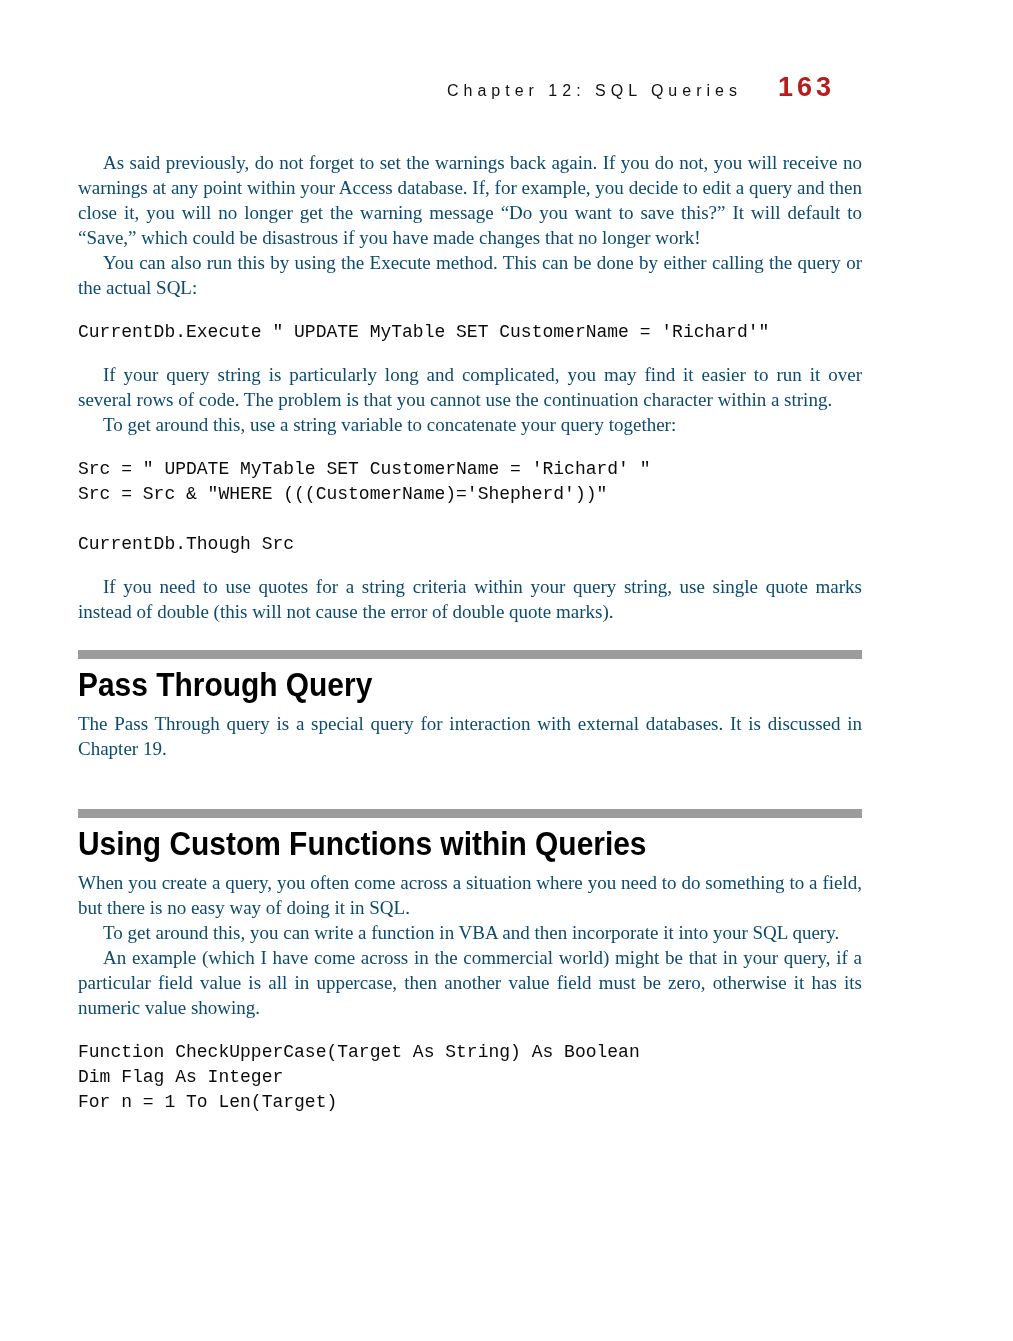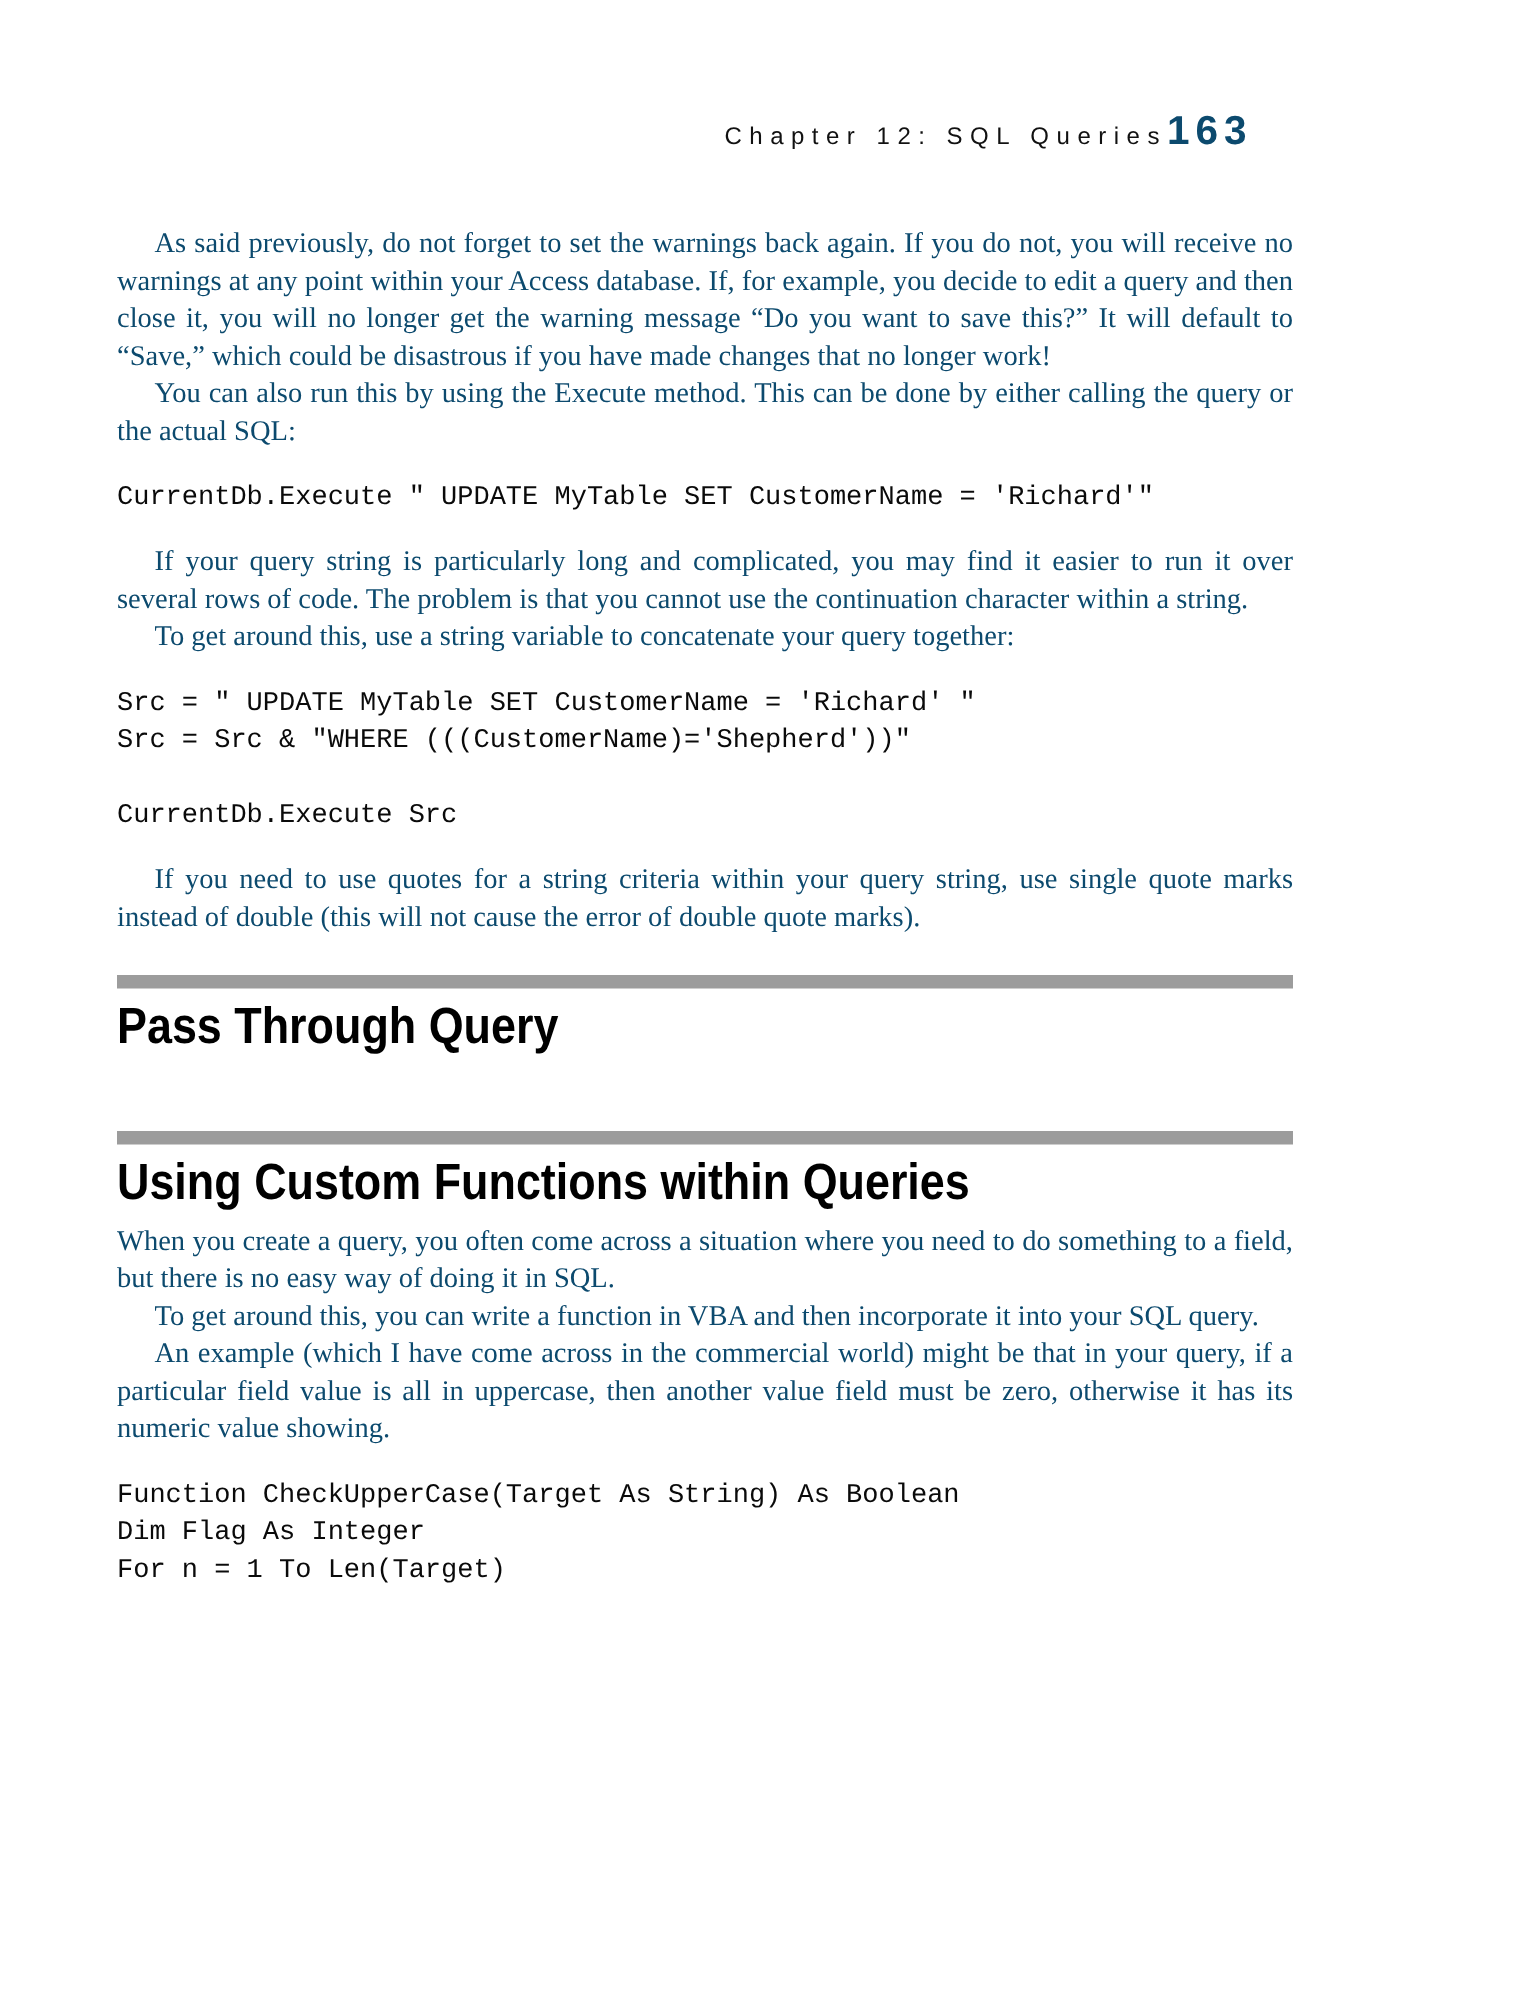--- a/index.html
+++ b/index.html
@@ -30,21 +30,22 @@
   .running-title {
     font-size: 16px;
     letter-spacing: 5px;
     font-weight: 500;
     color: #111111;
   }
   .page-number {
     font-size: 27px;
     font-weight: bold;
     letter-spacing: 4px;
-    color: #0c4a6e;
+    margin-left: 36px;
+    color: #b91c1c;
   }
   
   .content {
     position: absolute;
     left: 78px;
     top: 150px;
     width: 784px;
   }
   p.body {
     margin: 0;
@@ -99,27 +100,28 @@
     <p class="body indent">You can also run this by using the Execute method. This can be done by either calling the query or the actual SQL:</p>
 
     <pre class="code"><span>CurrentDb.Execute " UPDATE MyTable SET CustomerName = 'Richard'"</span></pre>
 
     <p class="body indent">If your query string is particularly long and complicated, you may find it easier to run it over several rows of code. The problem is that you cannot use the continuation character within a string.</p>
     <p class="body indent">To get around this, use a string variable to concatenate your query together:</p>
 
     <pre class="code"><span>Src = " UPDATE MyTable SET CustomerName = 'Richard' "</span>
 <span>Src = Src &amp; "WHERE (((CustomerName)='Shepherd'))"</span>
 
-<span>CurrentDb.Execute Src</span></pre>
+<span>CurrentDb.Though Src</span></pre>
 
     <p class="body indent">If you need to use quotes for a string criteria within your query string, use single quote marks instead of double (this will not cause the error of double quote marks).</p>
 
     <section class="section">
       <div class="rule"></div>
       <h1 class="section-heading">Pass Through Query</h1>
+      <p class="body">The Pass Through query is a special query for interaction with external databases. It is discussed in Chapter 19.</p>
     </section>
 
     <section class="section section-alt">
       <div class="rule"></div>
       <h1 class="section-heading">Using Custom Functions within Queries</h1>
       <p class="body">When you create a query, you often come across a situation where you need to do something to a field, but there is no easy way of doing it in SQL.</p>
       <p class="body indent">To get around this, you can write a function in VBA and then incorporate it into your SQL query.</p>
       <p class="body indent">An example (which I have come across in the commercial world) might be that in your query, if a particular field value is all in uppercase, then another value field must be zero, otherwise it has its numeric value showing.</p>
 
       <pre class="code"><span>Function CheckUpperCase(Target As String) As Boolean</span>

